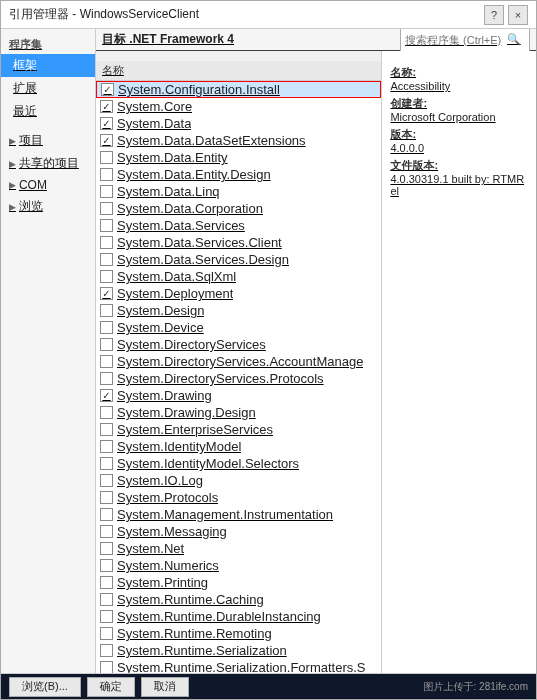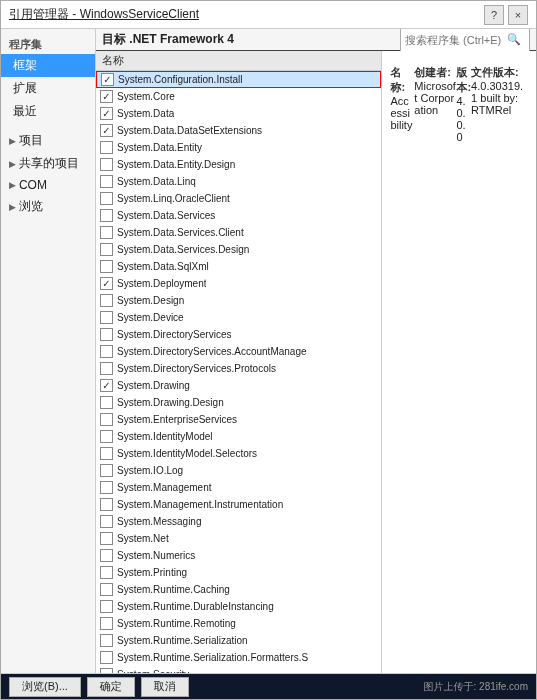--- a/index.html
+++ b/index.html
@@ -29,21 +29,20 @@
       height: 28px;
     }
     .title-bar-left {
       display: flex;
       align-items: center;
       gap: 8px;
     }
     .title-text {
       font-size: 12px;
       color: #222;
-      text-decoration: underline;
     }
     .title-controls {
       display: flex;
       gap: 4px;
     }
     .title-btn {
       width: 20px;
       height: 20px;
       border: 1px solid #aaa;
       background: #e8e8e8;
@@ -51,20 +50,21 @@
       display: flex;
       align-items: center;
       justify-content: center;
       font-size: 11px;
       color: #444;
     }
     .main-content {
       display: flex;
       flex: 1;
       overflow: hidden;
+      text-decoration: underline;
     }
     
     .sidebar {
       width: 95px;
       background: #f5f5f5;
       border-right: 1px solid #ccc;
       padding: 4px 0;
       display: flex;
       flex-direction: column;
     }
@@ -154,20 +154,21 @@
     }
     .assembly-list-header {
       background: #e8e8e8;
       border-bottom: 1px solid #ccc;
       padding: 2px 6px;
       font-size: 11px;
       color: #333;
       display: flex;
       align-items: center;
       height: 20px;
+      margin-top: 10px;
     }
     .assembly-list {
       flex: 1;
       overflow-y: auto;
       background: #fff;
     }
     .list-item {
       display: flex;
       align-items: center;
       padding: 1px 2px 1px 4px;
@@ -194,34 +195,34 @@
       color: #333;
     }
     .checkbox.checked::after {
       content: '✓';
       font-size: 10px;
     }
     .checkbox.empty {
       
     }
     .list-item-name {
-      font-size: 10px;
+      font-size: 13px;
       color: #222;
       overflow: hidden;
       text-overflow: ellipsis;
     }
     .list-item.red-border {
       border: 1px solid red;
     }
     
     .properties-section {
       width: 165px;
       background: #fff;
       display: flex;
-      flex-direction: row;
+      flex-direction: column;
       padding: 14px 8px;
       font-size: 11px;
     }
     .prop-row {
       margin-bottom: 4px;
     }
     .prop-label {
       color: #333;
       font-weight: bold;
     }
@@ -347,21 +348,21 @@
               <div class="list-item">
                 <div class="checkbox empty"></div>
                 <span class="list-item-name">System.Data.Entity.Design</span>
               </div>
               <div class="list-item">
                 <div class="checkbox empty"></div>
                 <span class="list-item-name">System.Data.Linq</span>
               </div>
               <div class="list-item">
                 <div class="checkbox empty"></div>
-                <span class="list-item-name">System.Linq.OracleClient</span>
+                <span class="list-item-name">System.Data.Corporation</span>
               </div>
               <div class="list-item">
                 <div class="checkbox empty"></div>
                 <span class="list-item-name">System.Data.Services</span>
               </div>
               <div class="list-item">
                 <div class="checkbox empty"></div>
                 <span class="list-item-name">System.Data.Services.Client</span>
               </div>
               <div class="list-item">
@@ -415,21 +416,21 @@
               <div class="list-item">
                 <div class="checkbox empty"></div>
                 <span class="list-item-name">System.IdentityModel.Selectors</span>
               </div>
               <div class="list-item">
                 <div class="checkbox empty"></div>
                 <span class="list-item-name">System.IO.Log</span>
               </div>
               <div class="list-item">
                 <div class="checkbox empty"></div>
-                <span class="list-item-name">System.Management</span>
+                <span class="list-item-name">System.Protocols</span>
               </div>
               <div class="list-item">
                 <div class="checkbox empty"></div>
                 <span class="list-item-name">System.Management.Instrumentation</span>
               </div>
               <div class="list-item">
                 <div class="checkbox empty"></div>
                 <span class="list-item-name">System.Messaging</span>
               </div>
               <div class="list-item">

